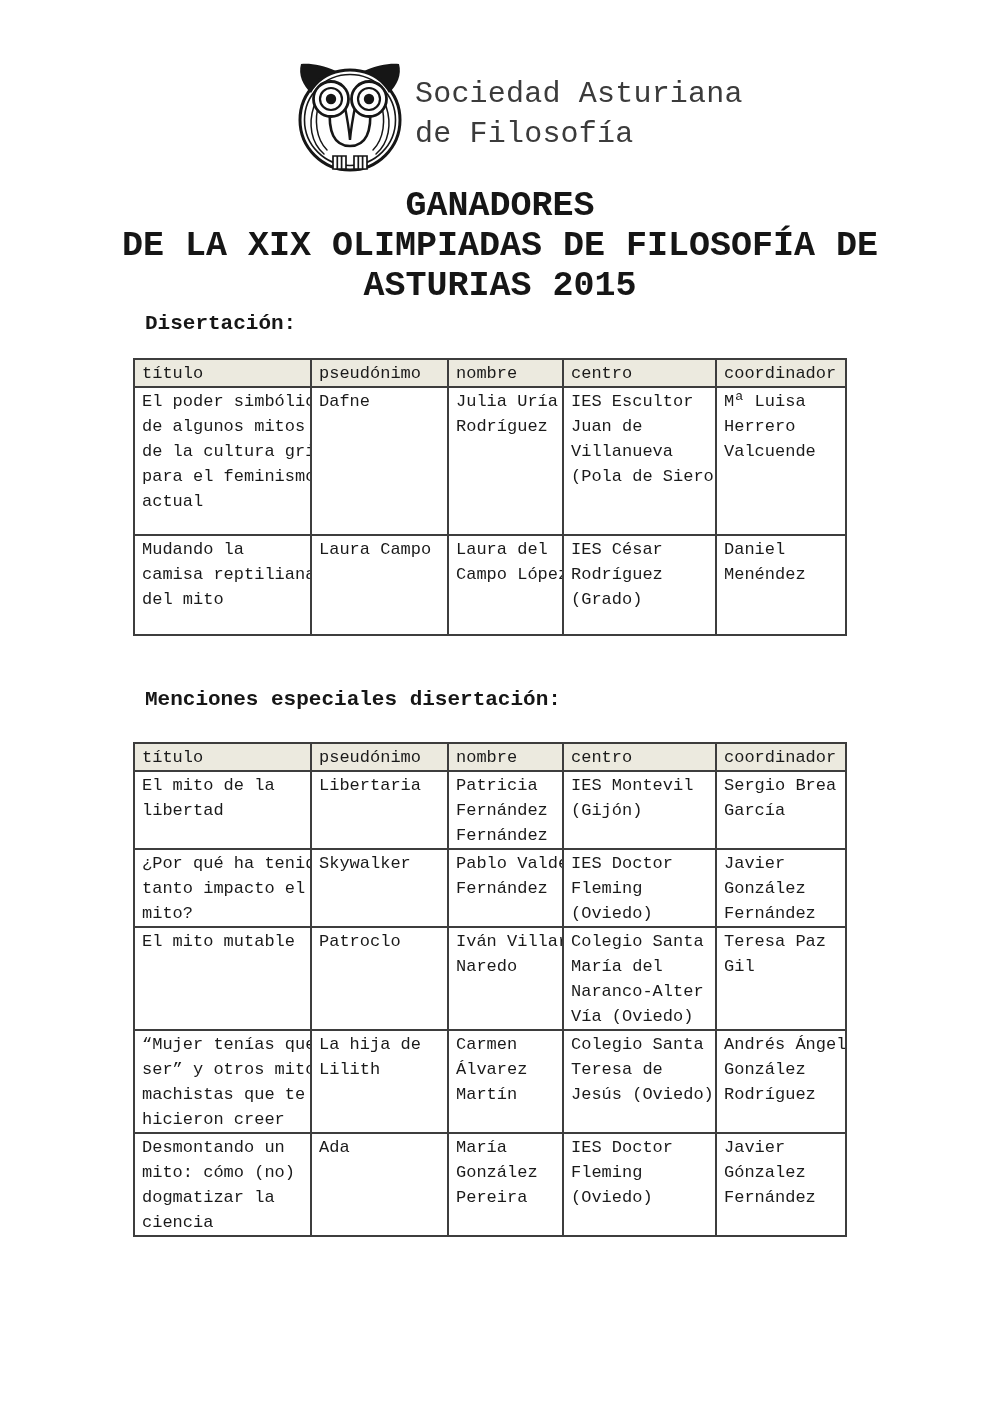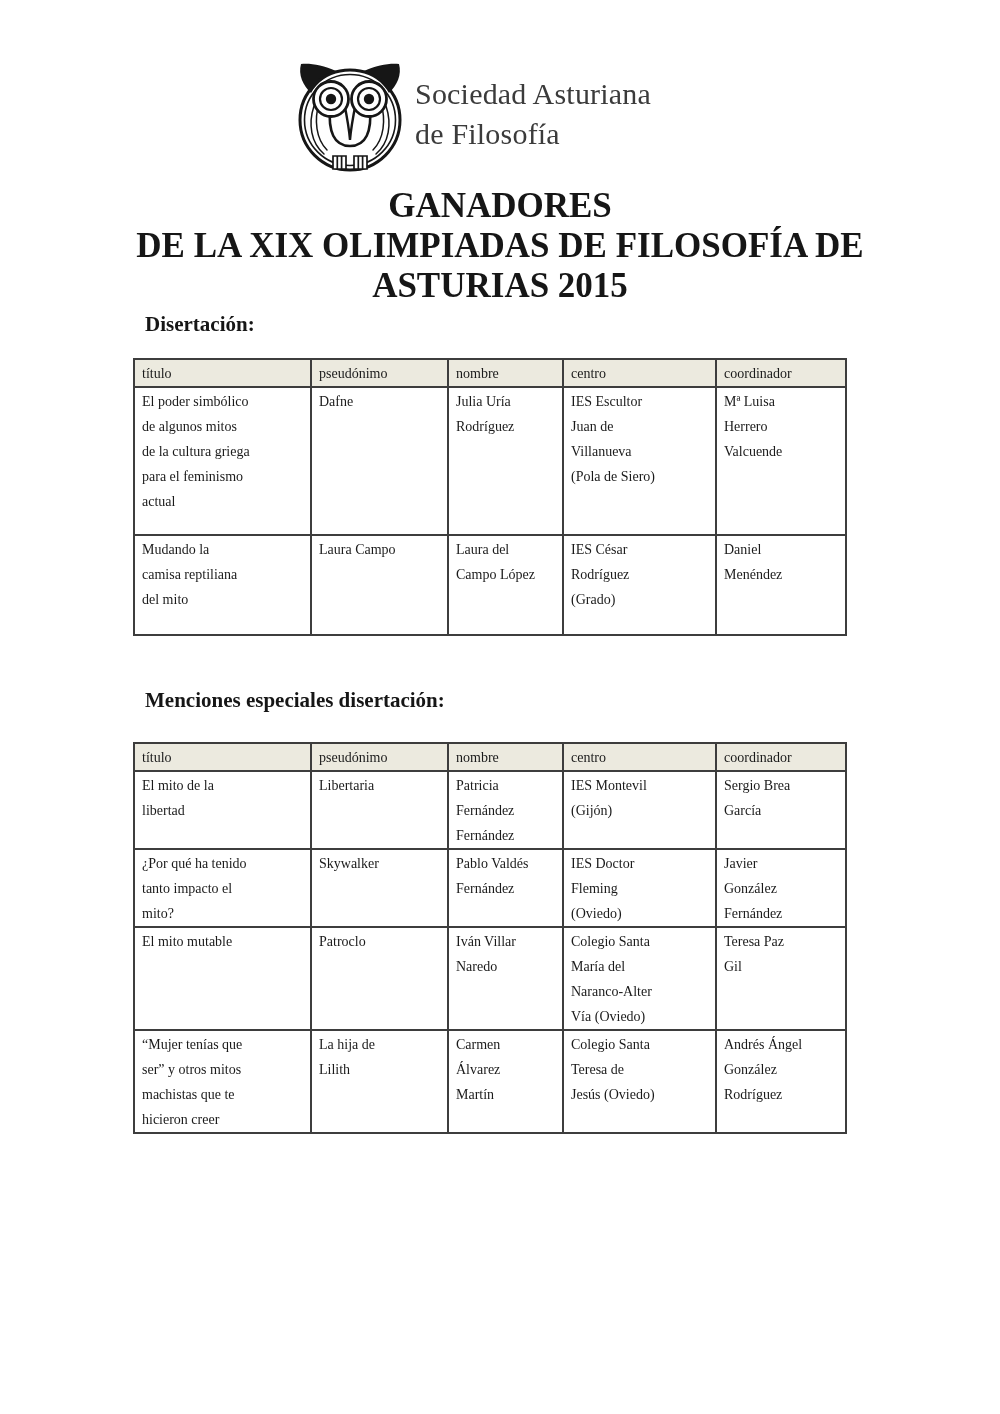--- a/index.html
+++ b/index.html
@@ -2,21 +2,21 @@
 <html><head>
 <meta charset="utf-8">
 <style>
   html, body { margin: 0; padding: 0; background: #ffffff; }
   .page {
     position: relative;
     width: 1000px;
     height: 1414px;
     background: #ffffff;
     overflow: hidden;
-    font-family: Liberation Serif, serif;
+    font-family: Liberation Mono, monospace;
     color: #1a1a1a;
   }
 
   
   .logo-row {
     display: flex;
     align-items: flex-start;
     gap: 9px;
     padding-top: 62px;
     margin-left: 294px;
@@ -61,21 +61,21 @@
   col.c1 { width: 177px; }
   col.c2 { width: 137px; }
   col.c3 { width: 115px; }
   col.c4 { width: 153px; }
   col.c5 { width: 130px; }
   .doc-table th, .doc-table td {
     border: 2px solid #3d3d3d;
     vertical-align: top;
     text-align: left;
     font-weight: 400;
-    font-size: 14px;
+    font-size: 17px;
     line-height: 25px;
     padding: 1px 3px 0 7px;
     white-space: pre;
     overflow: hidden;
   }
   .doc-table thead tr {
     height: 27px;
     background: #eceadf;
   }
 </style>
@@ -240,16 +240,32 @@
         <td>Carmen
 Álvarez
 Martín</td>
         <td>Colegio Santa
 Teresa de
 Jesús (Oviedo)</td>
         <td>Andrés Ángel
 González
 Rodríguez</td>
       </tr>
+      <tr style="height:100px">
+        <td>Desmontando un
+mito: cómo (no)
+dogmatizar la
+ciencia</td>
+        <td>Ada</td>
+        <td>María
+González
+Pereira</td>
+        <td>IES Doctor
+Fleming
+(Oviedo)</td>
+        <td>Javier
+Gónzalez
+Fernández</td>
+      </tr>
     </tbody>
   </table>
 
 </div>
 
 </body></html>

